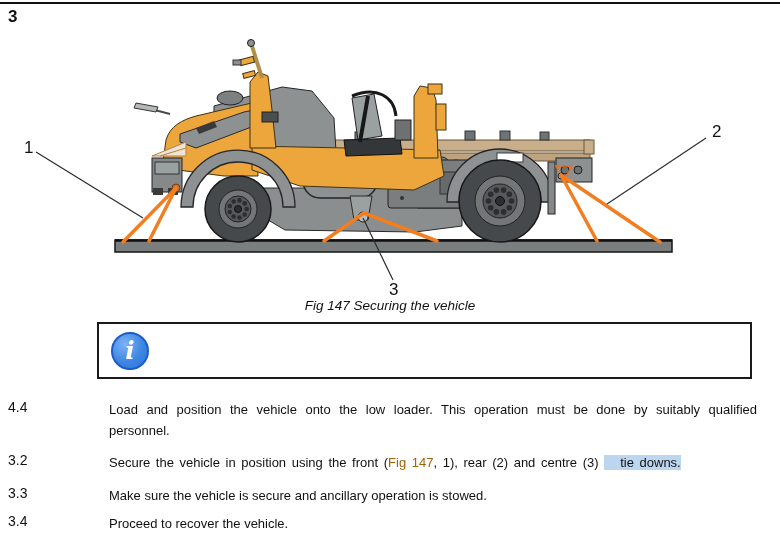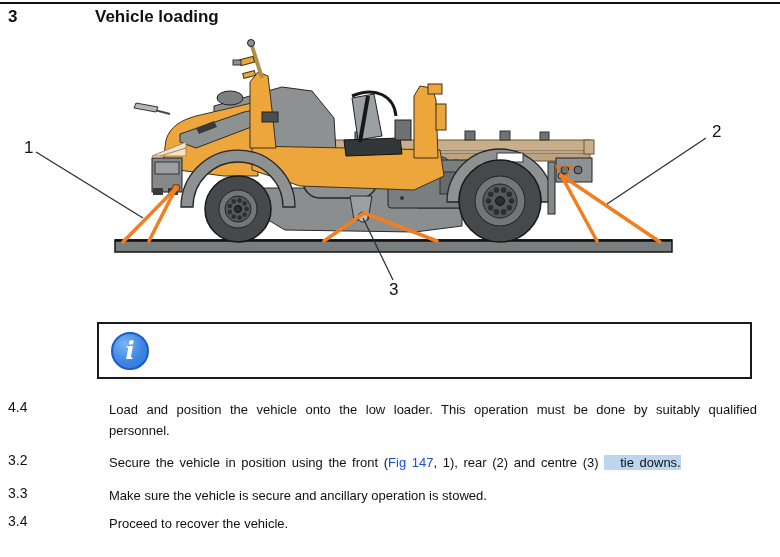--- a/index.html
+++ b/index.html
@@ -16,31 +16,30 @@
   .noteicon{position:absolute;left:12px;top:8px;width:38px;height:38px;border-radius:50%;
             background:radial-gradient(circle at 35% 30%, #7db3f4 0%, #3d86e3 55%, #2f74d4 100%);
             border:2px solid #1a5dc8;box-sizing:border-box;
             color:#fff;font-family:"DejaVu Serif",serif;font-weight:bold;font-style:italic;
             font-size:25px;text-align:center;line-height:34px;}
   .notetext{position:absolute;left:86px;top:8px;width:545px;font-size:13.5px;line-height:19.5px;}
   .para-num{position:absolute;left:8px;font-size:14px;}
   .para-text{position:absolute;left:80px;font-size:13px;line-height:21px;margin-left:29px;}
   .p31{width:648px;text-align:justify;word-spacing:2.5px;}
   .p32{width:660px;word-spacing:2px;}
-  .figlink{color:#1d4ed8;cursor:pointer;}
+  .figlink{color:#a16207;cursor:pointer;}
   .hl{background:#bdd6f0;padding-left:16px;}
   svg text.callout{font-family:"Liberation Sans",sans-serif;font-size:17px;fill:#111;}
 </style>
 </head>
 <body>
 
 <div id="page">
   <div class="toprule"></div>
   <div class="heading-num">3</div>
-  <div class="heading-title">Vehicle loading</div>
 
   <svg id="figsvg" width="780" height="296" viewBox="0 0 780 296">
 
     <g>
       <rect x="115" y="240" width="557" height="12" fill="#7a7e7f" stroke="#151515" stroke-width="1.5"></rect>
       <line x1="115" y1="240.5" x2="672" y2="240.5" stroke="#111" stroke-width="2.5"></line>
     </g>
 
     <polygon points="258,188 462,188 462,226 415,232 285,230 258,214" fill="#8a8e8f" stroke="#2a2a2a" stroke-width="1"></polygon>
 
@@ -191,20 +190,21 @@
       <line x1="36" y1="152" x2="143" y2="218"></line>
       <line x1="706" y1="138" x2="607" y2="204"></line>
       <line x1="393" y1="280" x2="363" y2="218"></line>
     </g>
 
     <text class="callout" x="24" y="153">1</text>
     <text class="callout" x="712" y="137">2</text>
     <text class="callout" x="389" y="295">3</text>
   </svg>
 
+  <div class="caption">Fig 147 Securing the vehicle</div>
 
   <div class="notebox">
     <div class="noteicon">i</div>
   </div>
 
   <div>
     <span class="para-num" style="top:399px">4.4</span>
     <div class="para-text p31" style="top:399px">Load and position the vehicle onto the low loader. This operation must be done by suitably qualified personnel.</div>
   </div>
 

